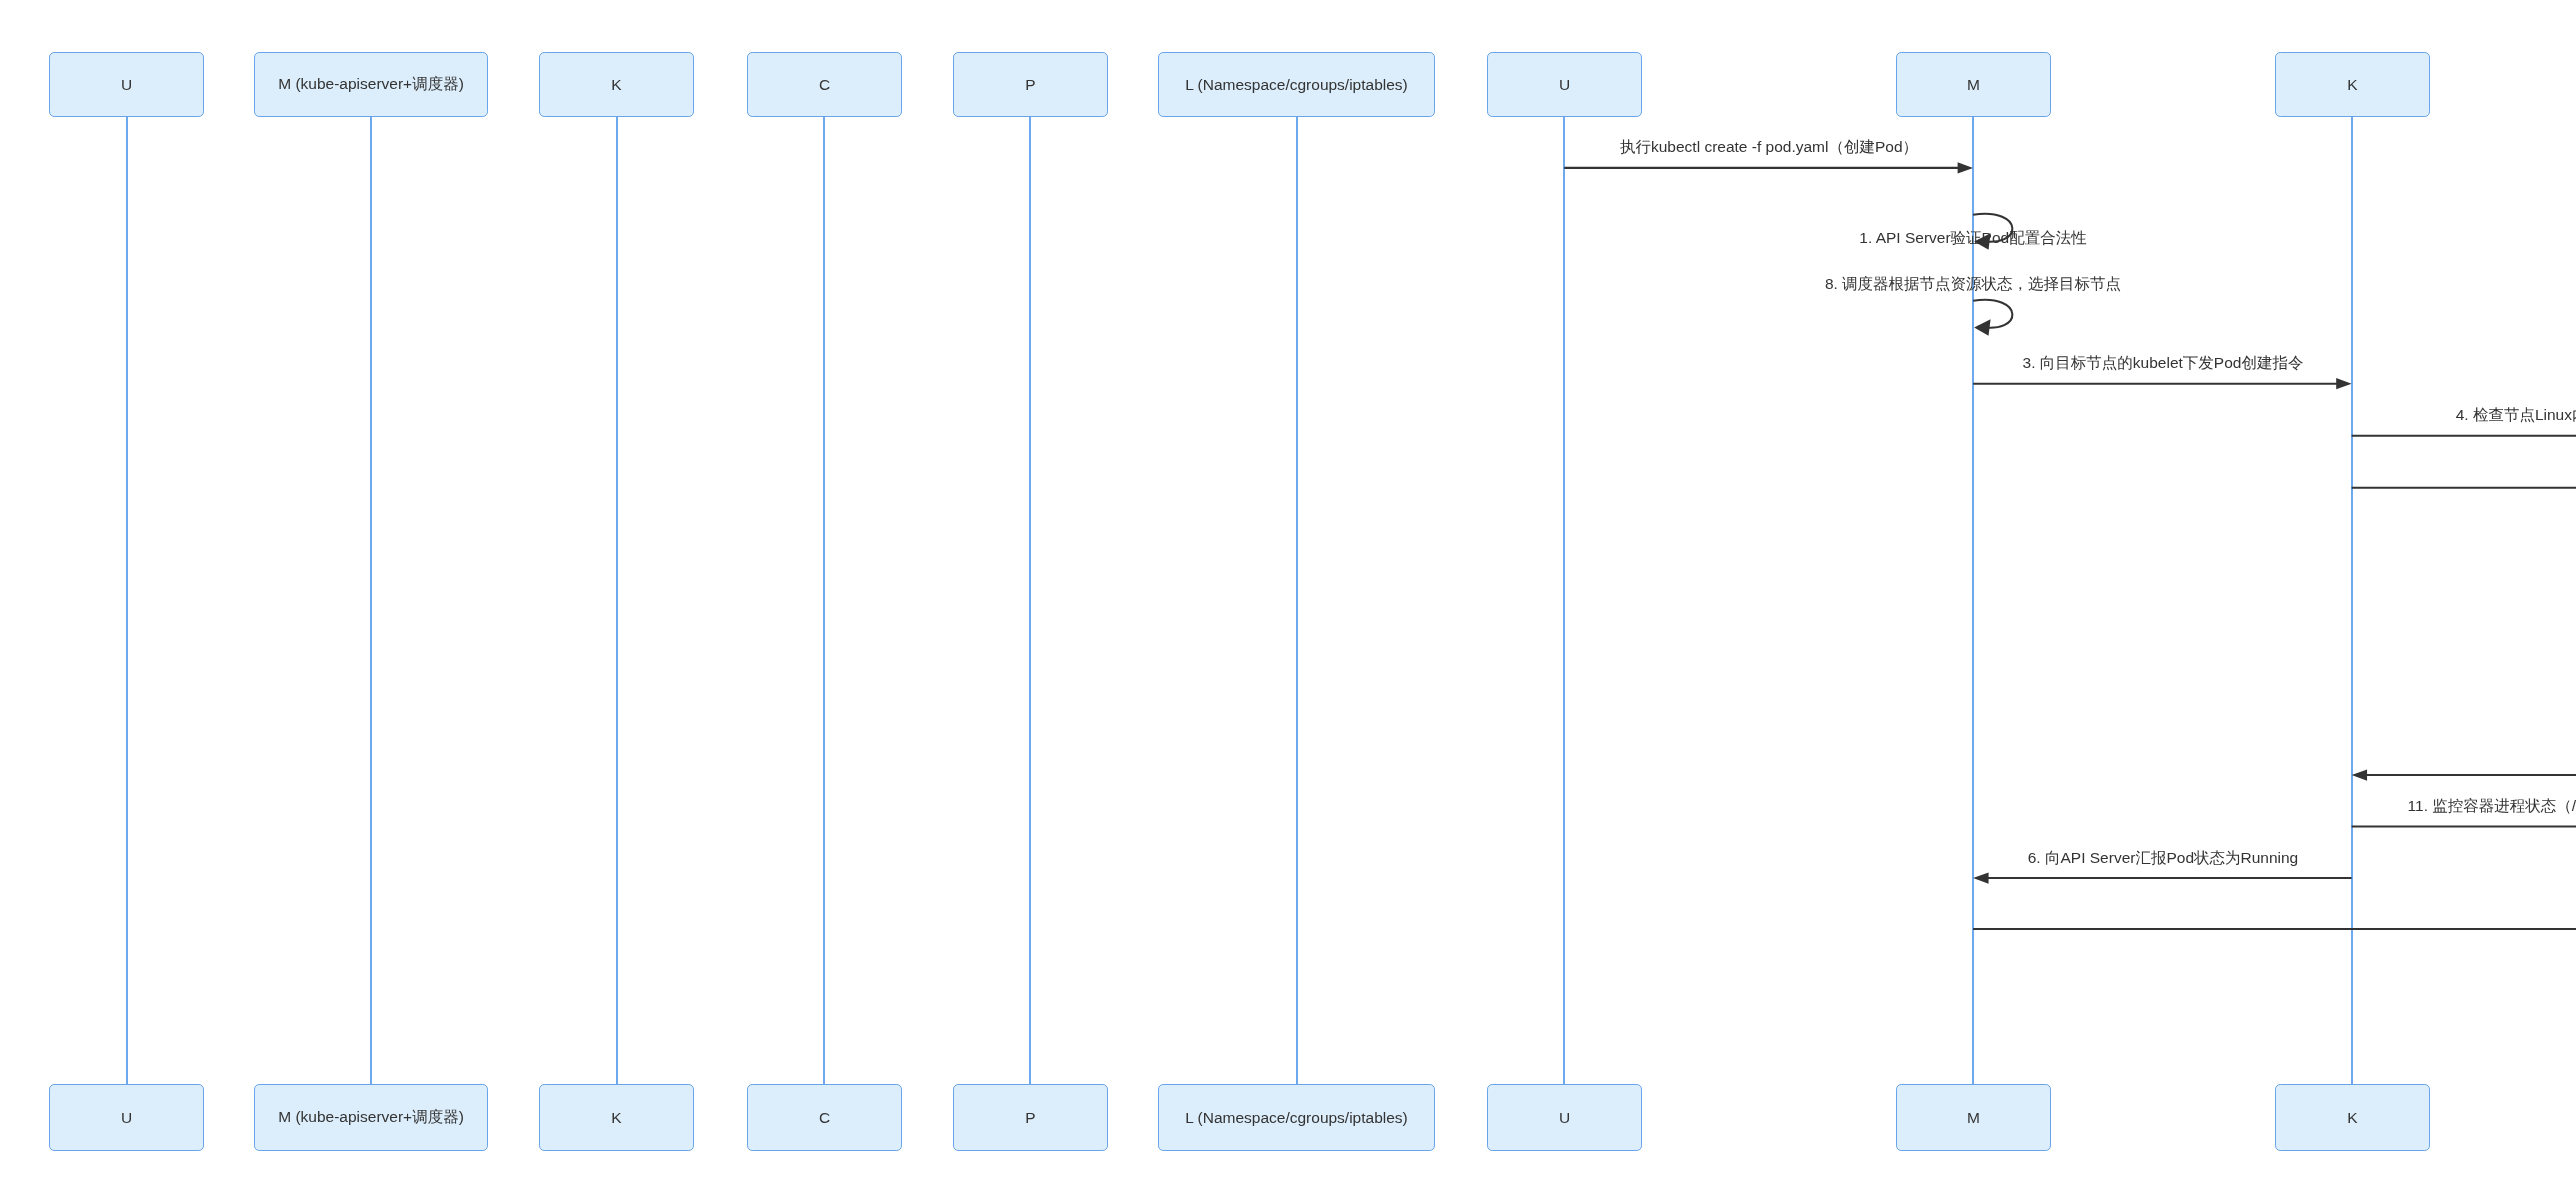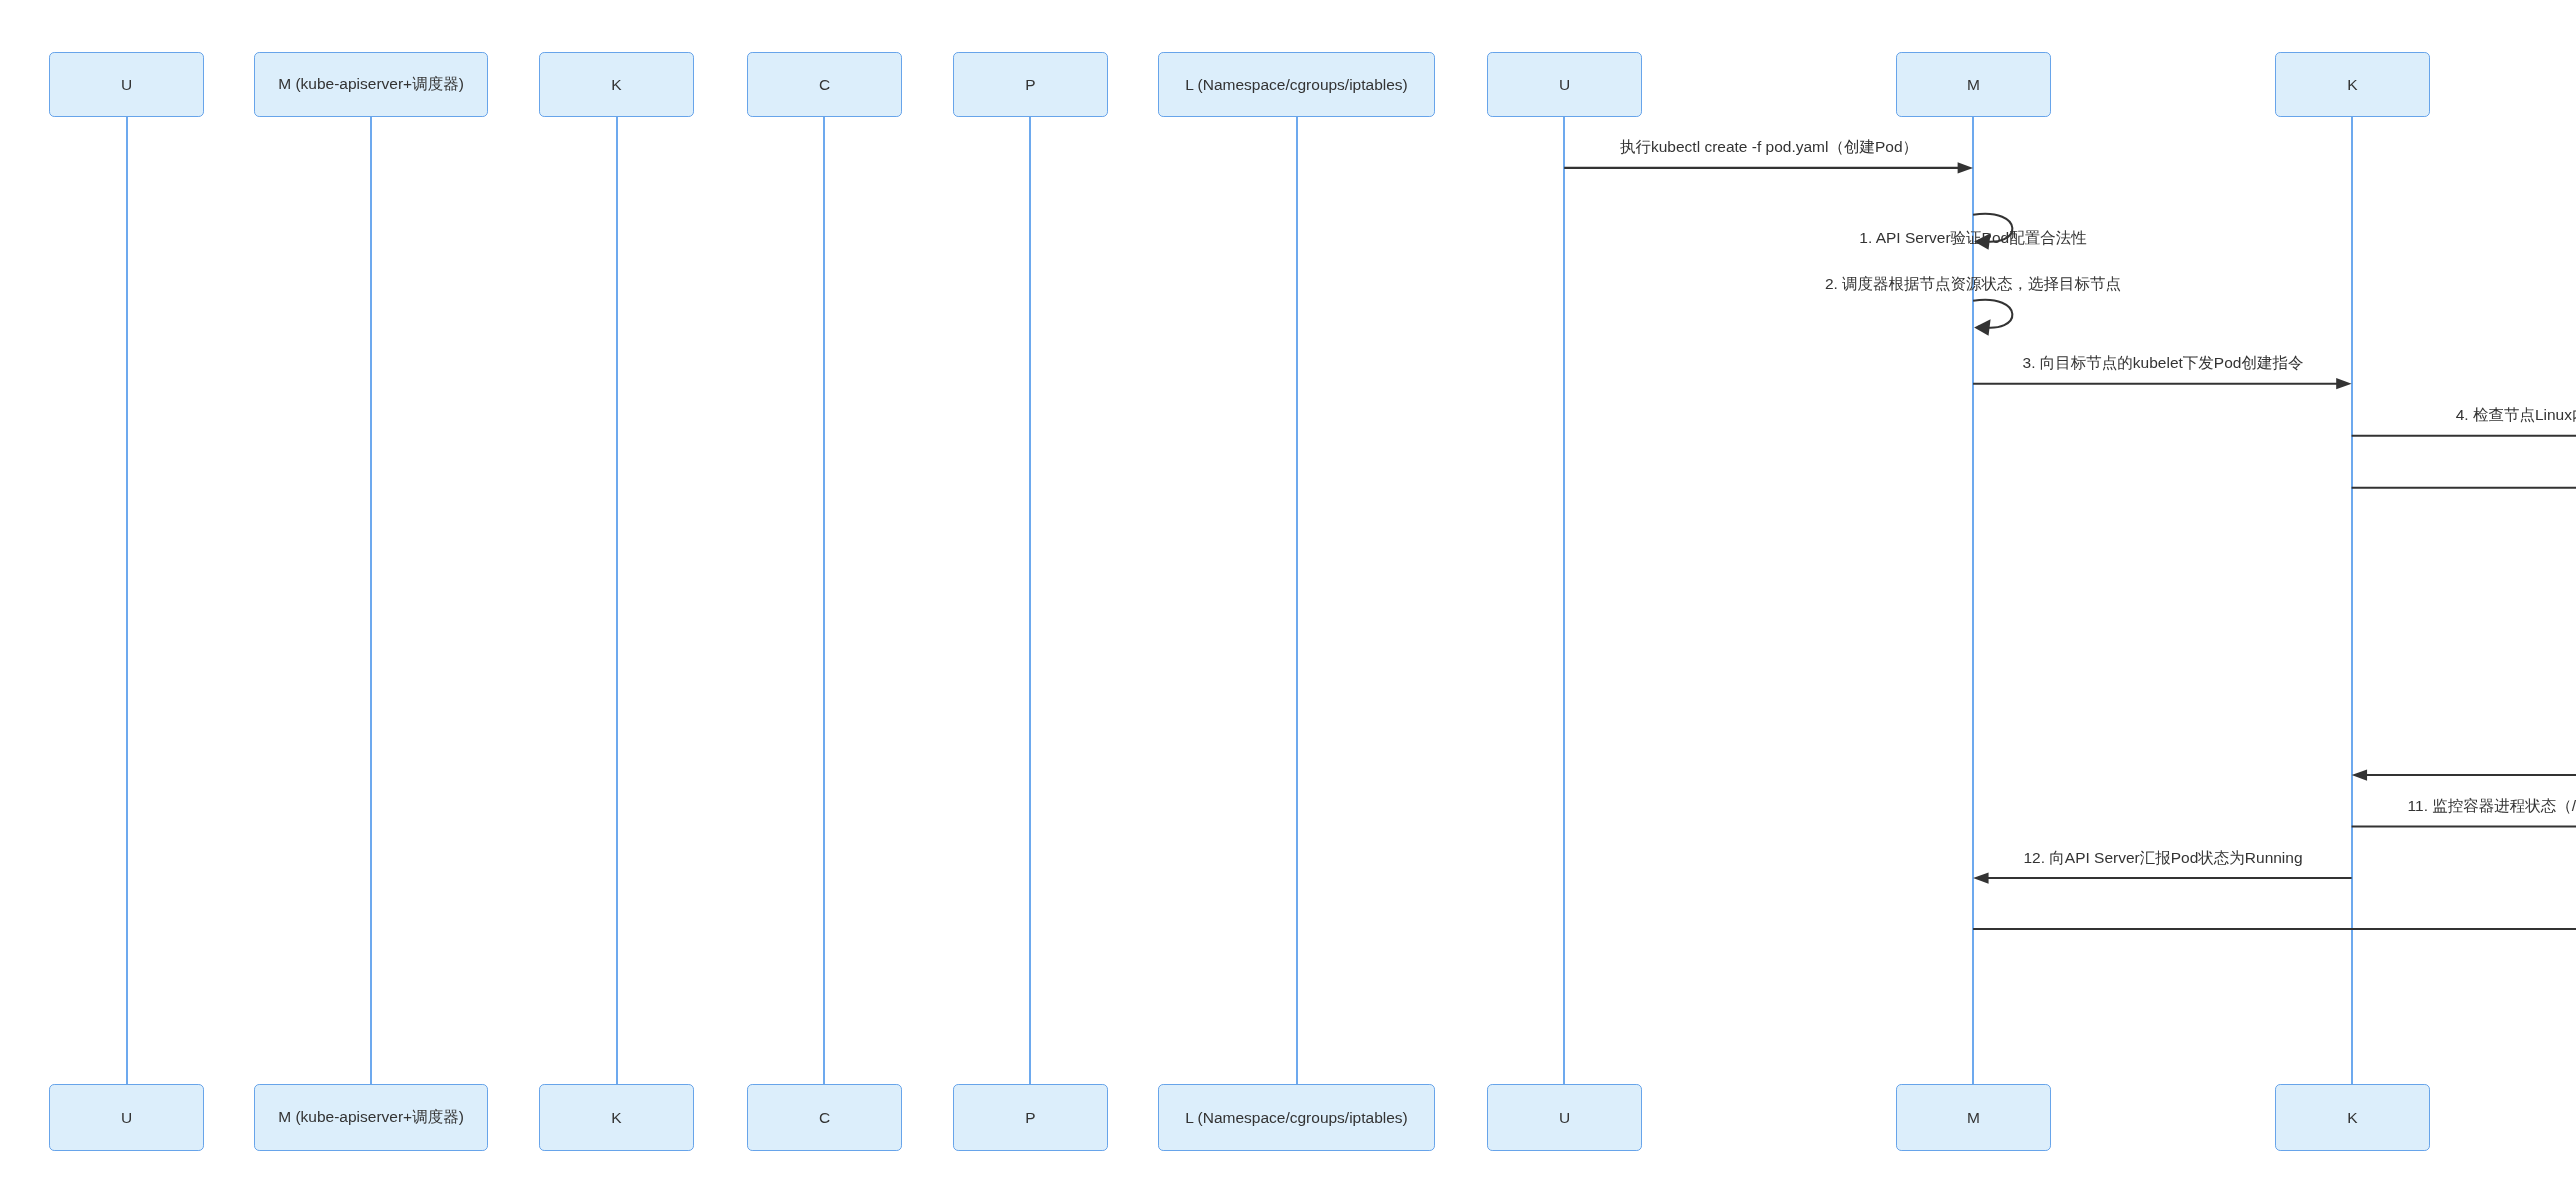--- a/index.html
+++ b/index.html
@@ -79,25 +79,25 @@
       <polygon points="3830,1705 3860,1694 3860,1716" fill="#333333"></polygon>
       <line x1="3830" y1="1804" x2="6847" y2="1804" stroke="#333333" stroke-width="4"></line>
       <polygon points="6871,1804 6841,1793 6841,1815" fill="#333333"></polygon>
       <line x1="6871" y1="1904" x2="5598" y2="1904" stroke="#333333" stroke-width="4"></line>
       <polygon points="5574,1904 5604,1893 5604,1915" fill="#333333"></polygon>
       <path d="M 5574 2000 C 5674 1985, 5674 2067, 5584 2050" fill="none" stroke="#333333" stroke-width="4"></path>
       <polygon points="5576,2052 5608,2036 5604,2068" fill="#333333"></polygon>
     </svg>
     <div class="msg-label" style="color: rgb(51, 51, 51); left: 1769px; top: 137px; text-align: center;">执行kubectl create -f pod.yaml（创建Pod）</div>
     <div class="msg-label" style="color: rgb(51, 51, 51); left: 1973px; top: 188px; margin-top: 40px;">1. API Server验证Pod配置合法性</div>
-    <div class="msg-label" style="color: rgb(51, 51, 51); left: 1973px; top: 274px;">2. 调度器根据节点资源状态，选择目标节点</div>
+    <div class="msg-label" style="color: rgb(51, 51, 51); left: 1973px; top: 274px;">8. 调度器根据节点资源状态，选择目标节点</div>
     <div class="msg-label" style="color: rgb(51, 51, 51); left: 2163px; top: 353px;">3. 向目标节点的kubelet下发Pod创建指令</div>
     <div class="msg-label" style="color: rgb(51, 51, 51); left: 2612px; top: 405px;">4. 检查节点Linux内核资源（CPU/内存/磁盘）</div>
     <div class="msg-label" style="color: rgb(51, 51, 51); left: 2612px; top: 796px;">11. 监控容器进程状态（/proc）和资源使用（cgroups统计）</div>
-    <div class="msg-label" style="color: rgb(51, 51, 51); left: 2163px; top: 848px;">12. 向API Server汇报Pod状态为Running</div>
+    <div class="msg-label" style="color: rgb(51, 51, 51); left: 2163px; top: 848px;">6. 向API Server汇报Pod状态为Running</div>
     <div class="actor-box" style="left: 49px; top: 52px; width: 155px; height: 65px; background: rgb(220, 238, 251); border: 1.5px solid rgb(103, 164, 234); color: rgb(51, 51, 51);">
       <span>U</span>
     </div>
     <div class="actor-box" style="left: 49px; top: 1084px; width: 155px; height: 67px; background: rgb(220, 238, 251); border: 1.5px solid rgb(103, 164, 234); color: rgb(51, 51, 51);">
       <span>U</span>
     </div>
     <div class="actor-box" style="left: 254px; top: 52px; width: 234px; height: 65px; background: rgb(220, 238, 251); border: 1.5px solid rgb(103, 164, 234); color: rgb(51, 51, 51);">
       <span>M (kube-apiserver+调度器)</span>
     </div>
     <div class="actor-box" style="left: 254px; top: 1084px; width: 234px; height: 67px; background: rgb(220, 238, 251); border: 1.5px solid rgb(103, 164, 234); color: rgb(51, 51, 51);">

